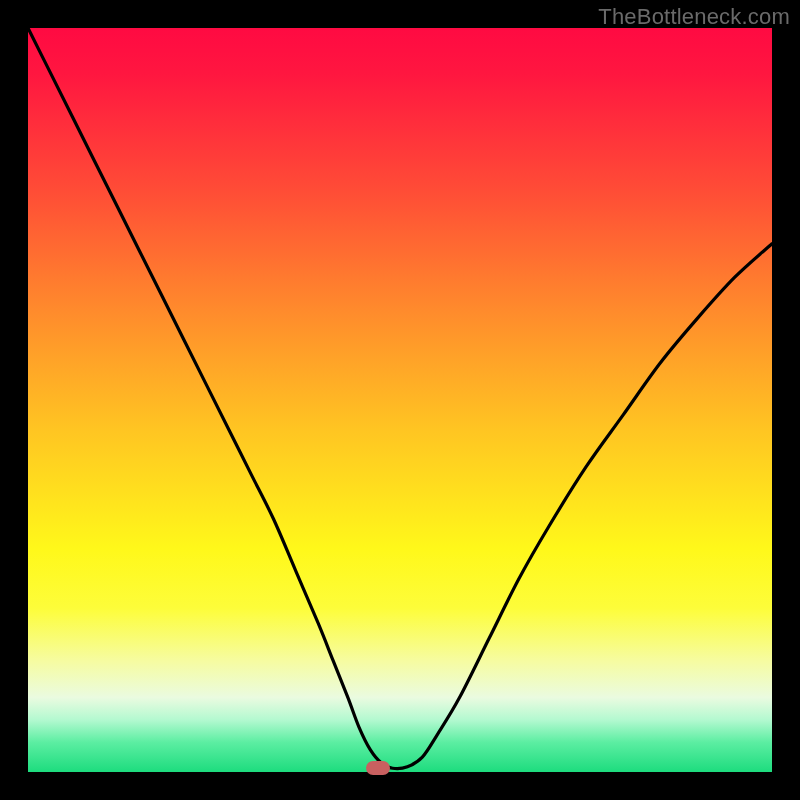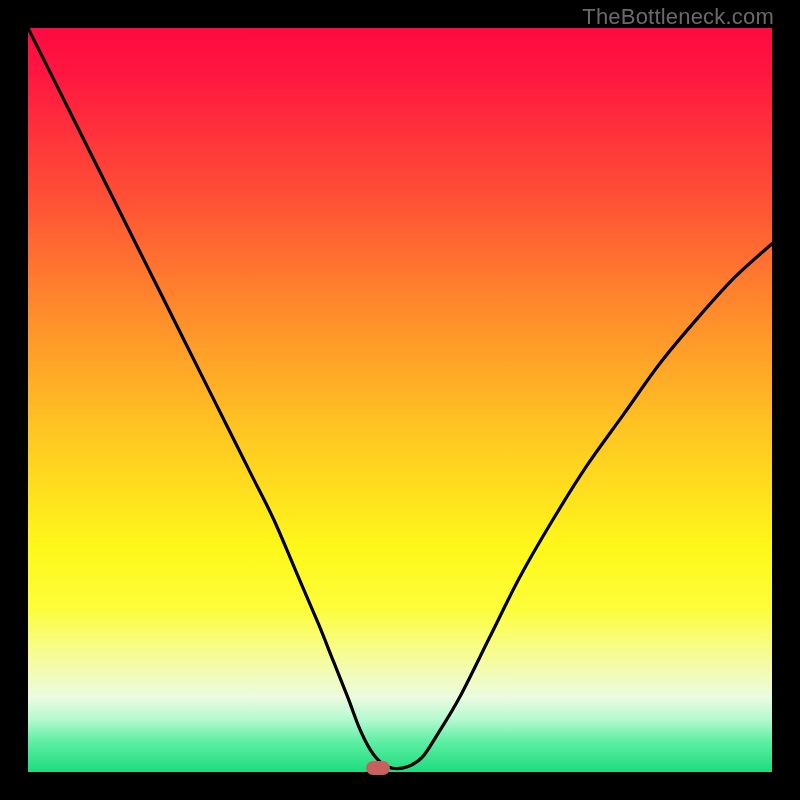--- a/index.html
+++ b/index.html
@@ -37,21 +37,21 @@
       #f6fca0 85%,
       #eafbe0 90%,
       #b3f9d0 93%,
       #5ceea2 96%,
       #1ddc7e 100%
     );
   }
   .watermark {
     position: absolute;
     top: 4px;
-    right: 26px;
+    right: 10px;
     color: #6a6a6a;
     font-size: 22px;
     font-weight: 400;
     letter-spacing: 0.2px;
     user-select: none;
   }
   .curve-svg {
     position: absolute;
     left: 0;
     top: 0;

